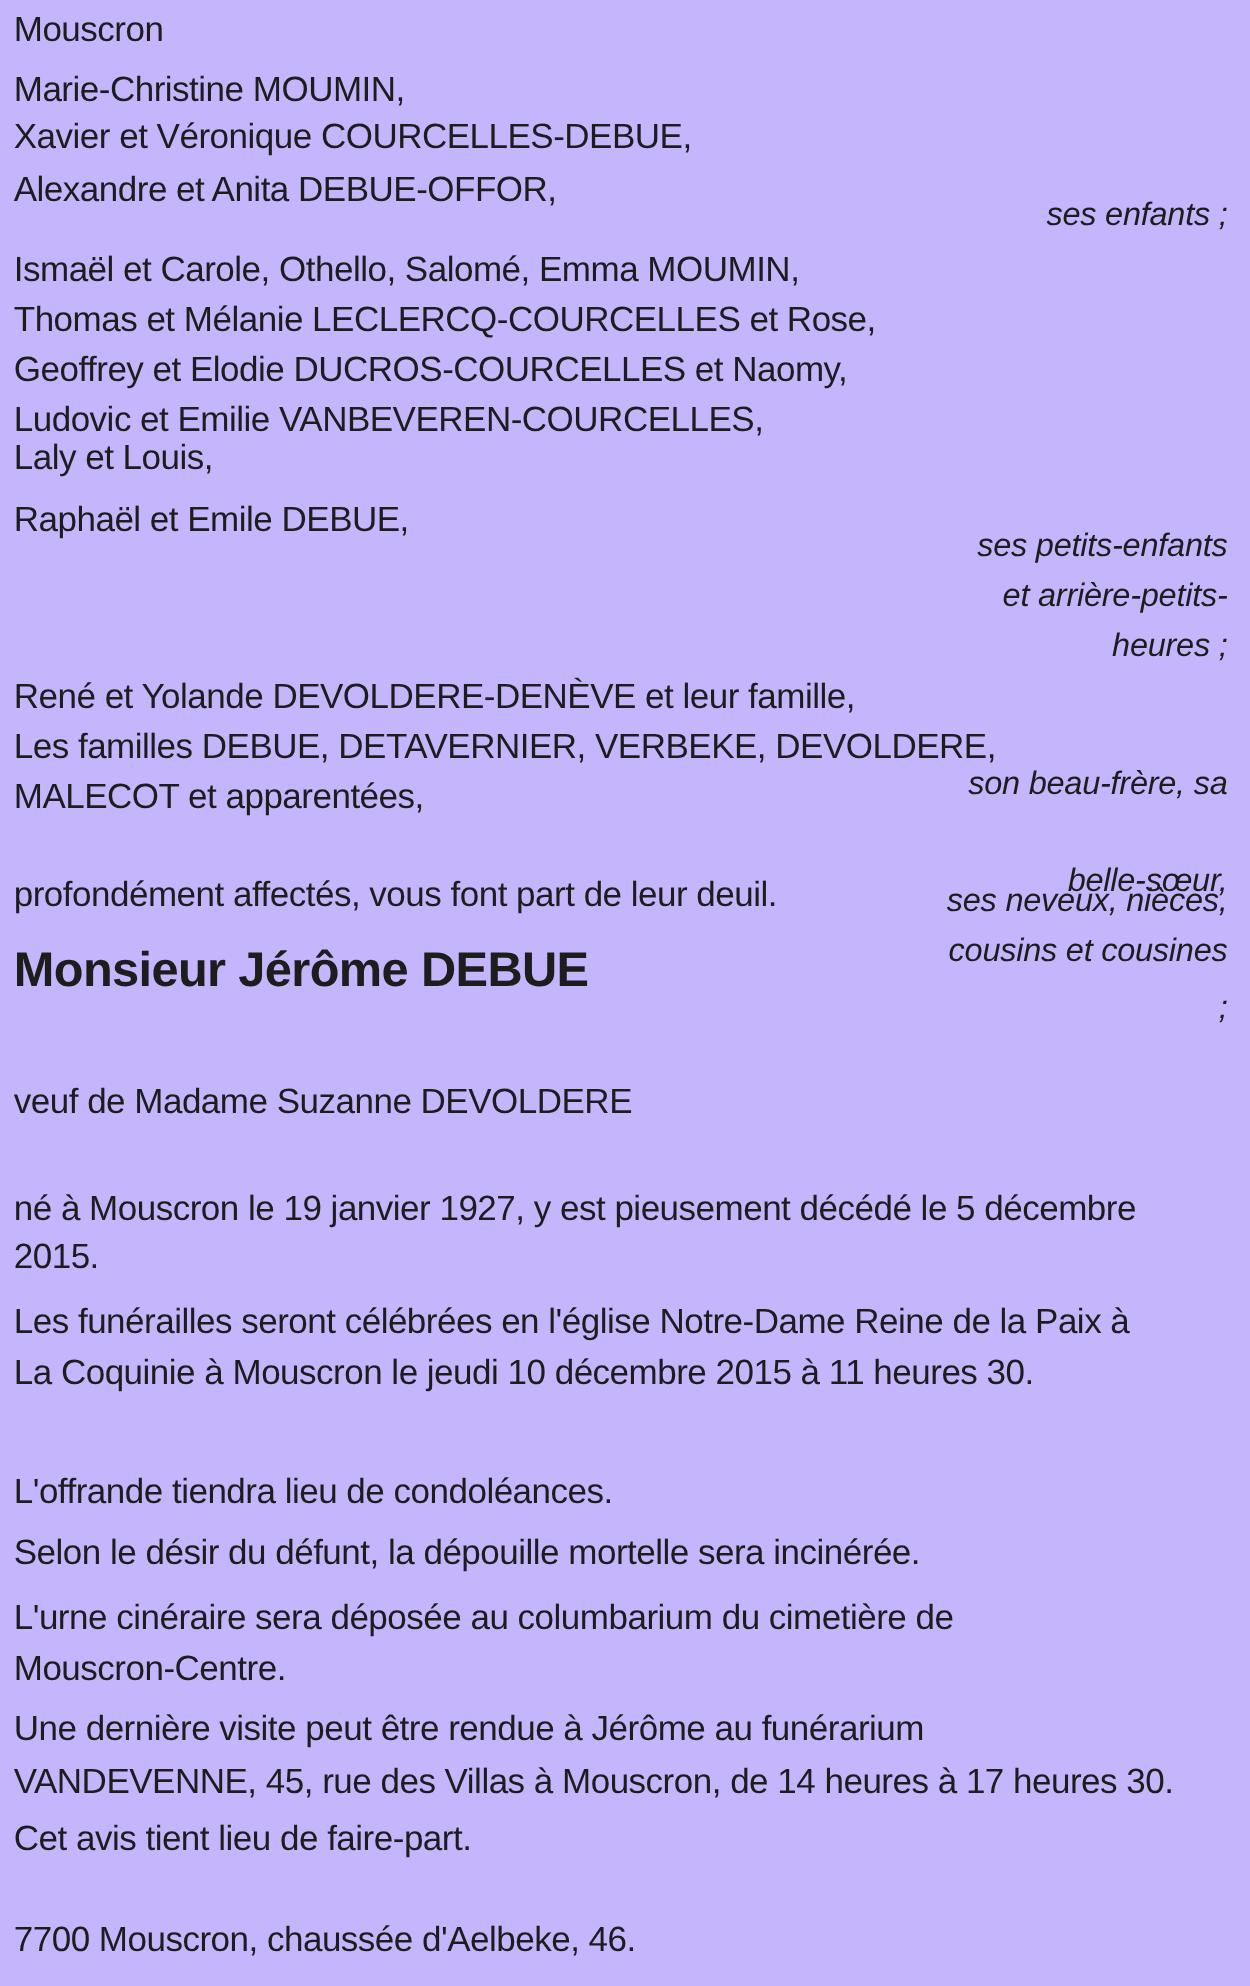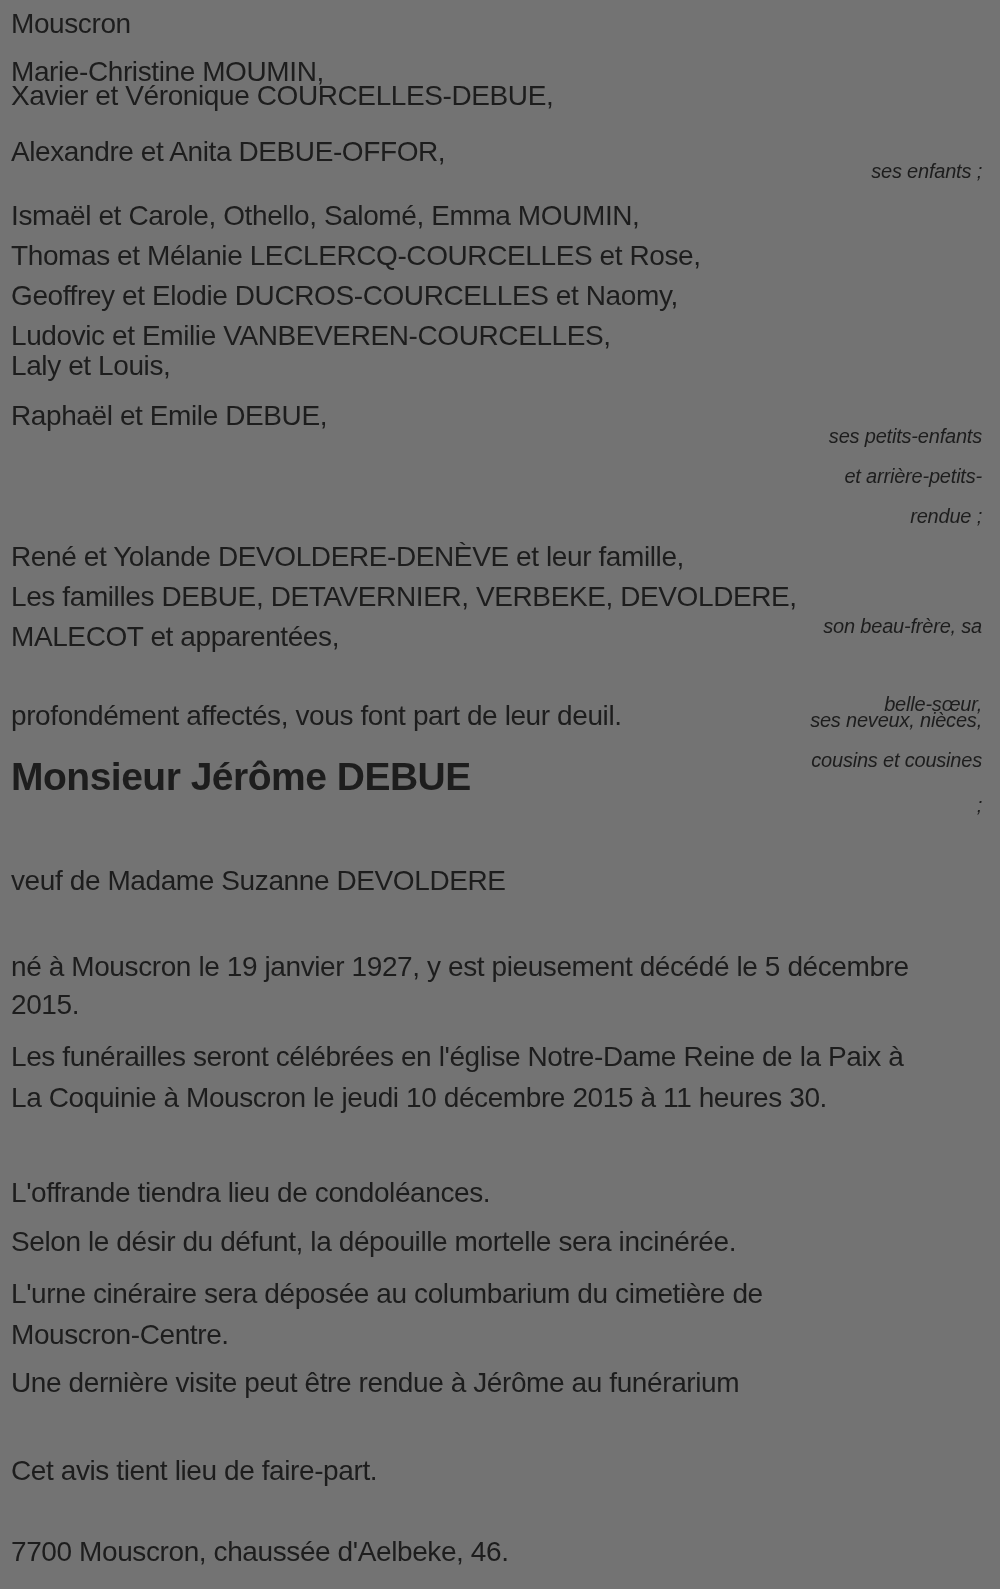--- a/index.html
+++ b/index.html
@@ -1,71 +1,71 @@
 <!DOCTYPE html>
 <html lang="fr"><head>
 <meta charset="utf-8">
 <style>
   html, body { margin: 0; padding: 0; background: #ffffff; }
   .page {
     position: relative;
     width: 1000px;
     height: 1589px;
-    background: #737373;
+    background: #c4b5fd;
     font-family: "Liberation Sans", sans-serif;
     color: #1d1d1d;
     overflow: hidden;
   }
   .line {
     position: absolute;
     left: 11px;
     font-size: 28px;
     line-height: 30px;
     letter-spacing: -0.4px;
     white-space: nowrap;
   }
   .rlabel {
     position: absolute;
     left: auto;
     right: 18px;
     text-align: right;
     font-style: italic;
-    font-size: 20px;
+    font-size: 26px;
     line-height: 28px;
     letter-spacing: -0.2px;
     white-space: nowrap;
   }
   .heading {
     font-size: 39px;
     line-height: 42px;
     font-weight: 700;
     letter-spacing: -0.5px;
   }
 </style>
 </head>
 <body>
 
 <div class="page">
 
   <div class="line" style="top:9px">Mouscron</div>
 
   <div class="line" style="top:57px">Marie-Christine MOUMIN,</div>
-  <div class="line" style="top:81px">Xavier et Véronique COURCELLES-DEBUE,</div>
+  <div class="line" style="top:94px">Xavier et Véronique COURCELLES-DEBUE,</div>
   <div class="line" style="top:137px">Alexandre et Anita DEBUE-OFFOR,</div>
   <div class="rlabel" style="top:157px">ses enfants ;</div>
 
   <div class="line" style="top:201px">Ismaël et Carole, Othello, Salomé, Emma MOUMIN,</div>
   <div class="line" style="top:241px">Thomas et Mélanie LECLERCQ-COURCELLES et Rose,</div>
   <div class="line" style="top:281px">Geoffrey et Elodie DUCROS-COURCELLES et Naomy,</div>
   <div class="line" style="top:321px">Ludovic et Emilie VANBEVEREN-COURCELLES,</div>
   <div class="line" style="top:351px">Laly et Louis,</div>
   <div class="line" style="top:401px">Raphaël et Emile DEBUE,</div>
   <div class="rlabel" style="top:422px">ses petits-enfants</div>
   <div class="rlabel" style="top:462px">et arrière-petits-</div>
-  <div class="rlabel" style="top:502px">rendue ;</div>
+  <div class="rlabel" style="top:502px">heures ;</div>
 
   <div class="line" style="top:542px">René et Yolande DEVOLDERE-DENÈVE et leur famille,</div>
   <div class="line" style="top:582px">Les familles DEBUE, DETAVERNIER, VERBEKE, DEVOLDERE,</div>
   <div class="line" style="top:622px">MALECOT et apparentées,</div>
   <div class="rlabel" style="top:612px">son beau-frère, sa</div>
   <div class="rlabel" style="top:690px">belle-sœur,</div>
   <div class="rlabel" style="top:706px">ses neveux, nièces,</div>
   <div class="rlabel" style="top:746px">cousins et cousines</div>
   <div class="rlabel" style="top:791px">;</div>
 
@@ -77,17 +77,18 @@
 
   <div class="line" style="top:952px">né à Mouscron le 19 janvier 1927, y est pieusement décédé le 5 décembre</div>
   <div class="line" style="top:990px">2015.</div>
   <div class="line" style="top:1042px">Les funérailles seront célébrées en l'église Notre-Dame Reine de la Paix à</div>
   <div class="line" style="top:1083px">La Coquinie à Mouscron le jeudi 10 décembre 2015 à 11 heures 30.</div>
   <div class="line" style="top:1178px">L'offrande tiendra lieu de condoléances.</div>
   <div class="line" style="top:1227px">Selon le désir du défunt, la dépouille mortelle sera incinérée.</div>
   <div class="line" style="top:1279px">L'urne cinéraire sera déposée au columbarium du cimetière de</div>
   <div class="line" style="top:1320px">Mouscron-Centre.</div>
   <div class="line" style="top:1368px">Une dernière visite peut être rendue à Jérôme au funérarium</div>
+  <div class="line" style="top:1410px">VANDEVENNE, 45, rue des Villas à Mouscron, de 14 heures à 17 heures 30.</div>
   <div class="line" style="top:1456px">Cet avis tient lieu de faire-part.</div>
 
   <div class="line" style="top:1537px">7700 Mouscron, chaussée d'Aelbeke, 46.</div>
 
 </div>
 
 </body></html>

